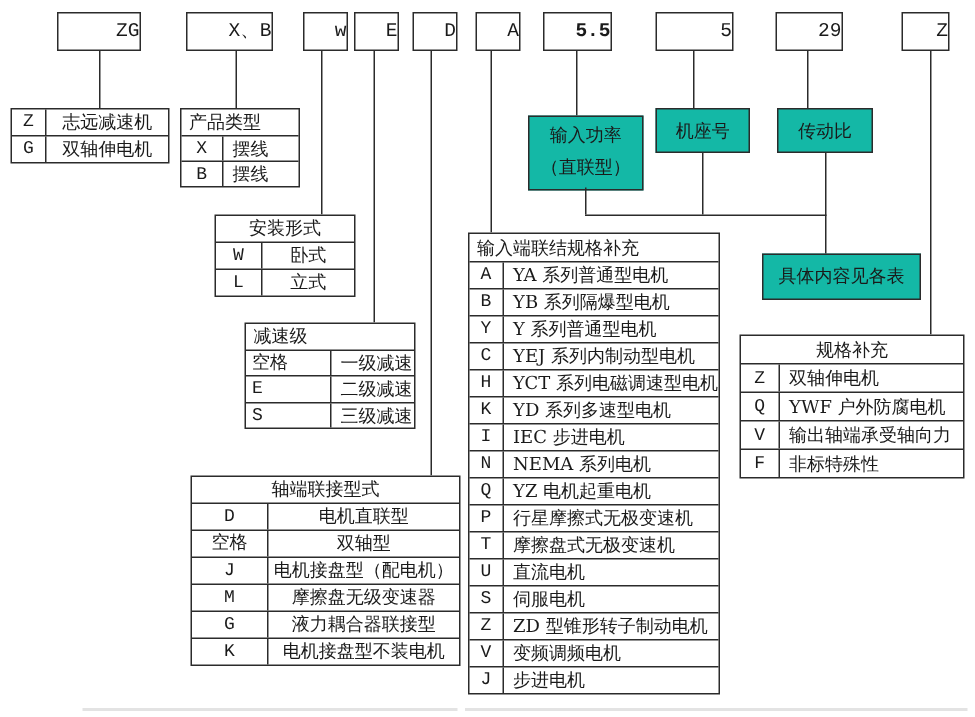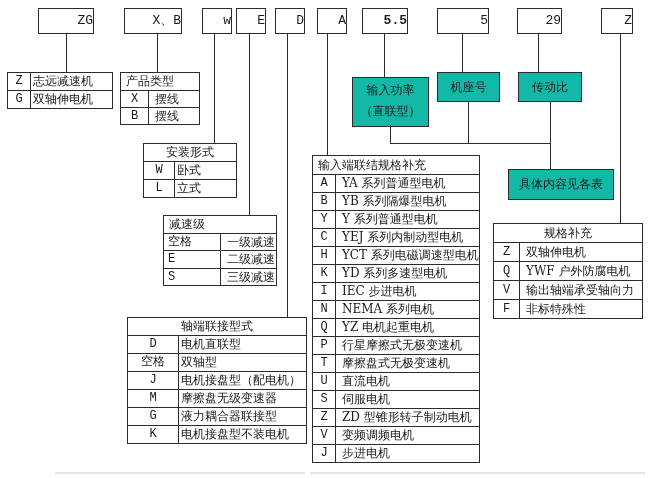--- a/index.html
+++ b/index.html
@@ -26,21 +26,21 @@
   .tbl{
     position:absolute;border:1px solid #2b2b2b;background:#fff;font-size:12px;
     --c1:24px;--rh:18px;--th:18px;
   }
   .trow{display:flex;border-top:1px solid #2b2b2b;height:var(--rh);line-height:var(--rh);white-space:nowrap;}
   .trow:first-child{border-top:none;}
   .trow.title{display:block;height:var(--th);line-height:var(--th);text-align:center;}
   .t-left .trow.title{text-align:left;padding-left:5px;}
   .c1{flex:none;width:var(--c1);border-right:1px solid #2b2b2b;text-align:center;
       font-family:"Liberation Mono","DejaVu Sans Mono",monospace;}
-  .c2{flex:1;padding:0 2px;overflow:hidden;}
+  .c2{flex:1;text-align:center;padding:0 2px;overflow:hidden;}
   .c2-left .c2{text-align:left;padding-left:6px;}
   .c1-left .c1{text-align:left;padding-left:4px;}
   #tbl-brand  {left:7px;  top:72px;  width:104px;--c1:22px;--rh:17px;}
   #tbl-product{left:120px;top:72px;  width:78px; --c1:27px;--rh:16px;--th:17px;}
   #tbl-mount  {left:143px;top:143px; width:92px; --c1:30px;--rh:17px;--th:17px;}
   #tbl-stages {left:163px;top:215px; width:112px;--c1:52px;--rh:16.3px;--th:17px;}
   #tbl-shaft  {left:127px;top:317px; width:178px;--c1:50px;--rh:17px;--th:17px;}
   #tbl-input  {left:312px;top:155px; width:166px;--c1:22px;--rh:17px;--th:18px;}
   #tbl-suffix {left:493px;top:223px; width:148px;--c1:25px;--rh:18px;--th:18px;}
   

